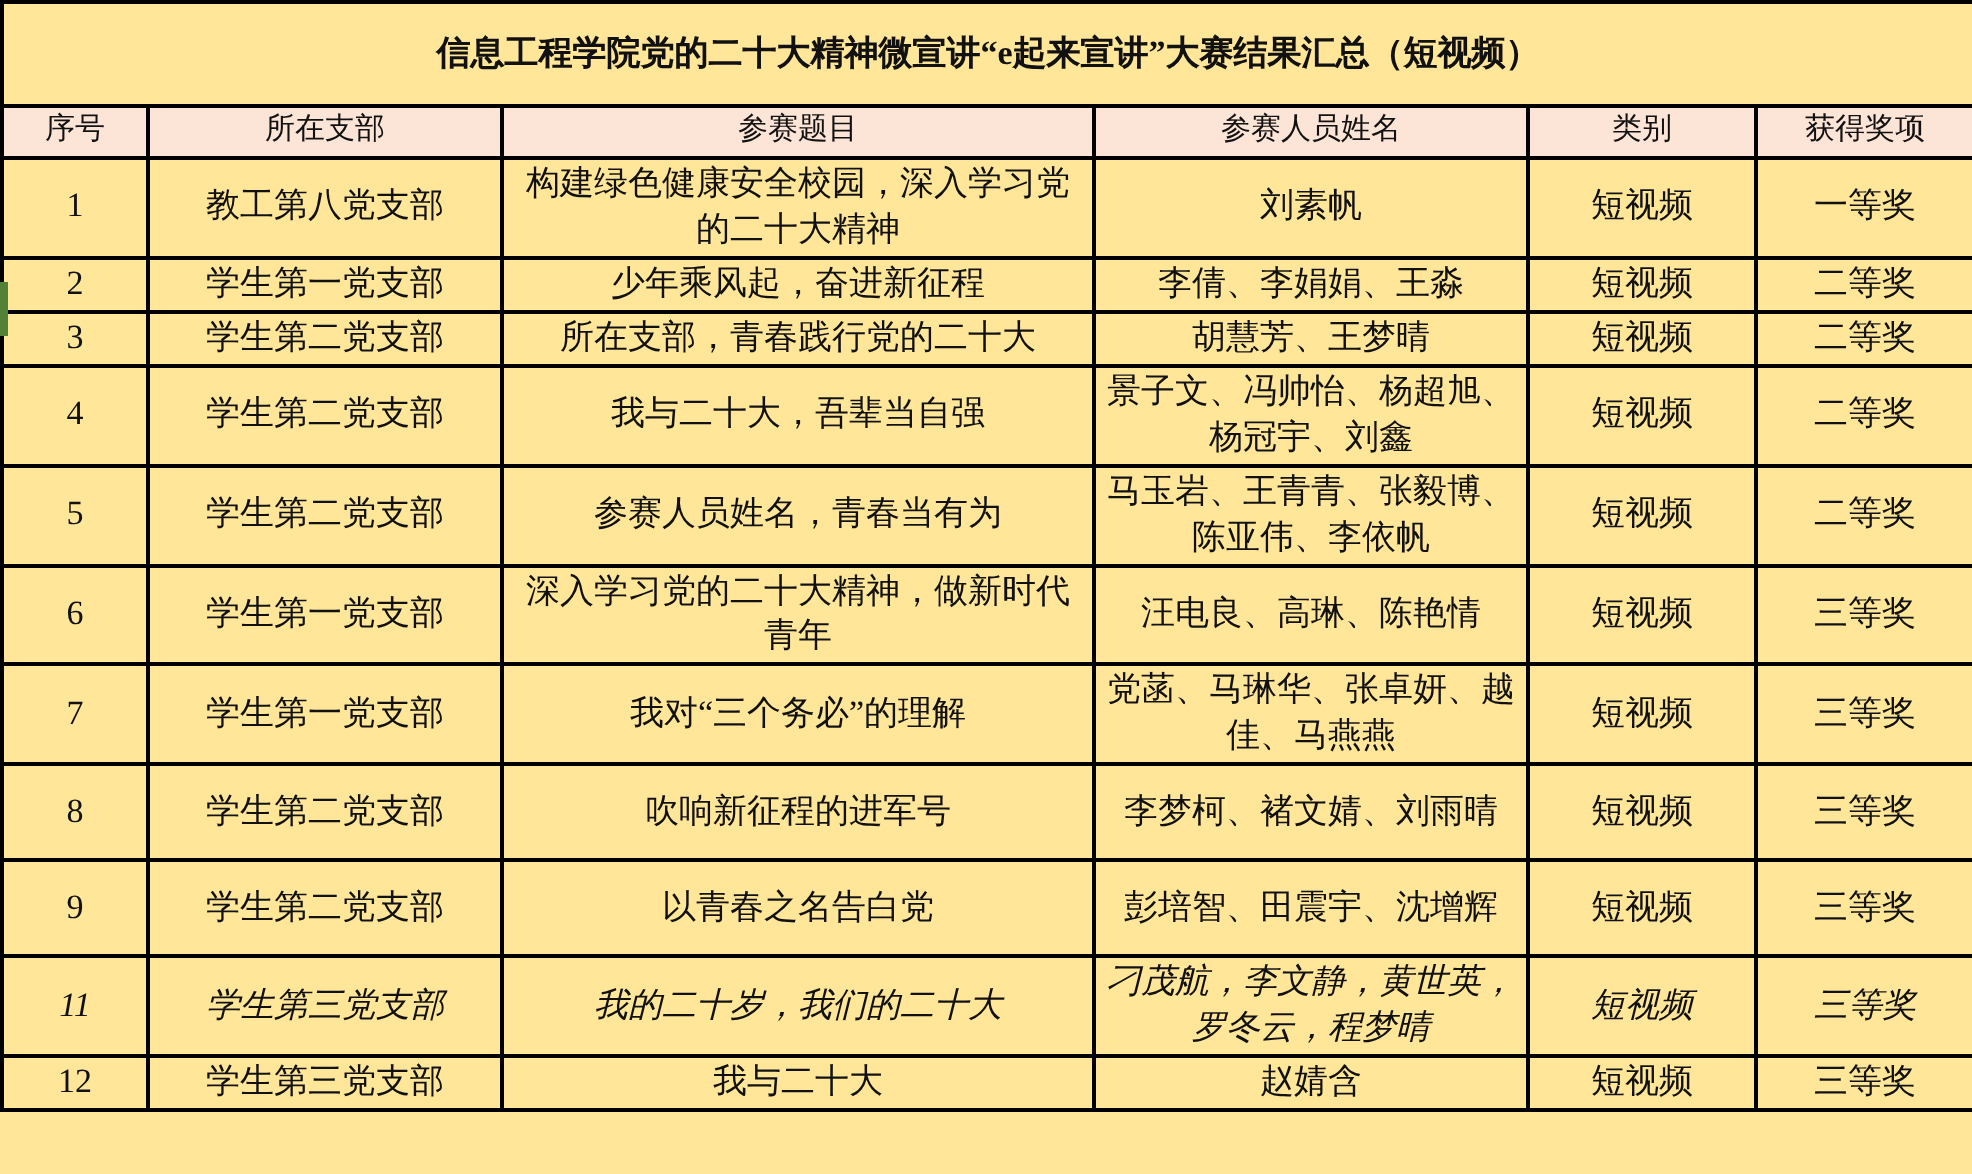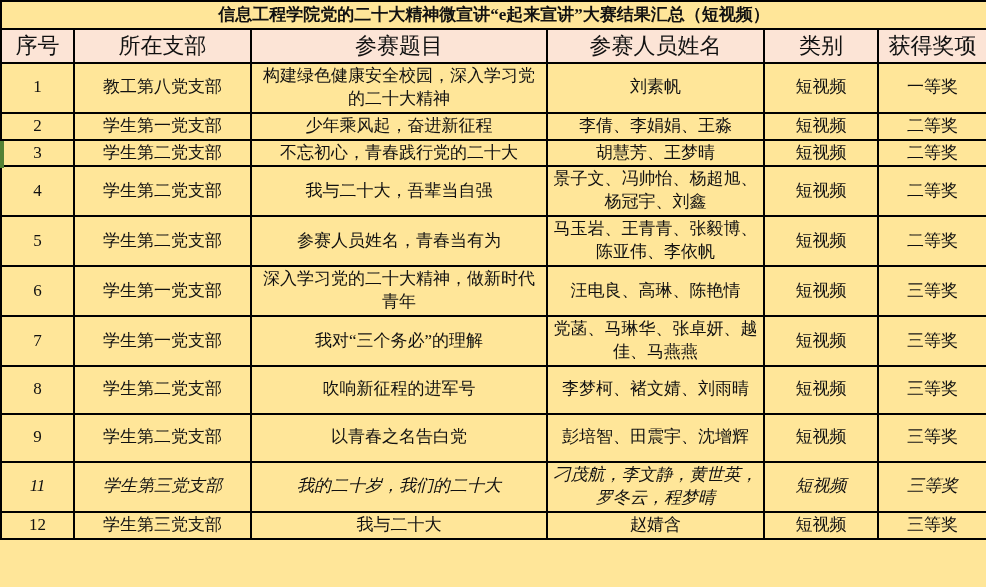--- a/index.html
+++ b/index.html
@@ -34,29 +34,30 @@
     line-height: 1.35;
     padding: 1px 3px;
     color: #111;
     overflow: hidden;
   }
   td.title-cell {
     background: var(--title-bg);
     color: var(--title-text);
     font-weight: bold;
     font-size: 28px;
-    height: 28px;
+    height: 52px;
     padding: 0 2px;
     text-align: center;
     white-space: nowrap;
   }
   tr.header-row td {
     background: var(--header-bg);
     height: 26px;
-    font-size: 22px;
+    font-size: 15px;
+    font-family: Liberation Mono, monospace;
   }
   .selection-indicator {
     position: absolute;
     left: 0;
     width: 4px;
     background: var(--selection-green);
     z-index: 5;
   }
 </style>
 </head>
@@ -99,21 +100,21 @@
         <td>2</td>
         <td>学生第一党支部</td>
         <td>少年乘风起，奋进新征程</td>
         <td>李倩、李娟娟、王淼</td>
         <td>短视频</td>
         <td>二等奖</td>
       </tr>
       <tr style="height: 26px;">
         <td>3</td>
         <td>学生第二党支部</td>
-        <td>不忘初心，青春践行党的二十大</td>
+        <td>所在支部，青春践行党的二十大</td>
         <td>胡慧芳、王梦晴</td>
         <td>短视频</td>
         <td>二等奖</td>
       </tr>
       <tr style="height: 48px;">
         <td>4</td>
         <td>学生第二党支部</td>
         <td>我与二十大，吾辈当自强</td>
         <td>景子文、冯帅怡、杨超旭、杨冠宇、刘鑫</td>
         <td>短视频</td>

